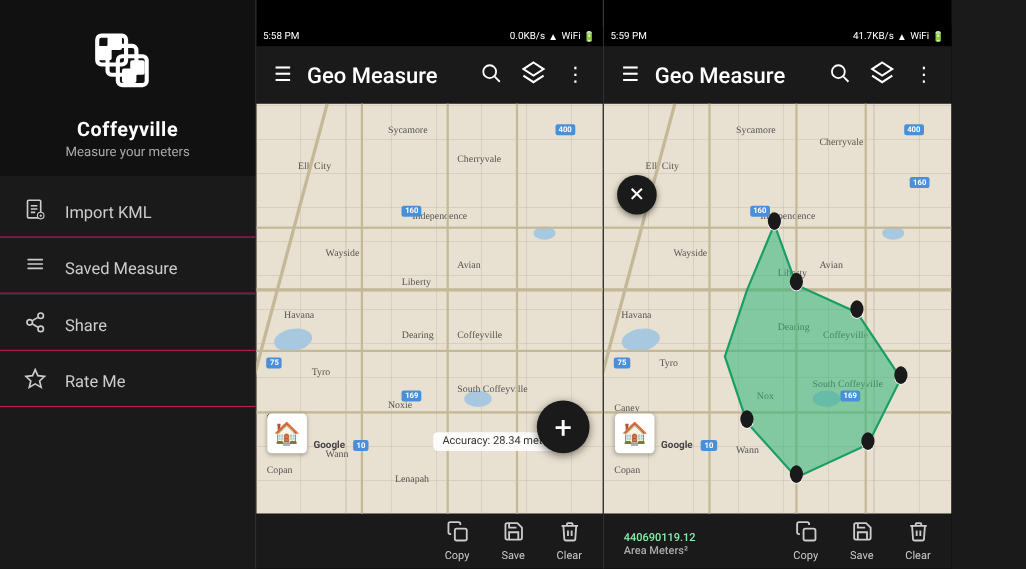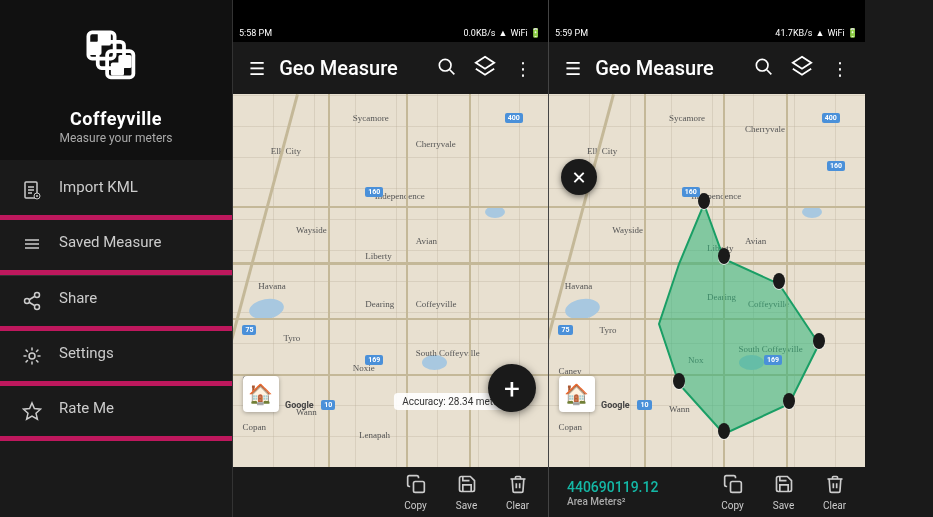--- a/index.html
+++ b/index.html
@@ -58,24 +58,24 @@
       margin-top: 2px;
     }
 
     .sidebar-menu {
       flex: 1;
       padding: 5px 0;
     }
 
     .menu-item {
       display: flex;
-      align-items: flex-start;
+      align-items: flex-end;
       padding: 13px 20px;
       cursor: pointer;
-      border-bottom: 5px solid #be185d;
+      border-bottom: 1px solid #be185d;
     }
 
     .menu-icon {
       width: 24px;
       height: 24px;
       margin-right: 15px;
       color: #cccccc;
       display: flex;
       align-items: center;
       justify-content: center;
@@ -389,29 +389,20 @@
       <span class="menu-icon">
         <svg width="20" height="20" viewBox="0 0 20 20" fill="none">
           <circle cx="15" cy="4" r="2.5" stroke="#ccc" stroke-width="1.5"></circle>
           <circle cx="5" cy="10" r="2.5" stroke="#ccc" stroke-width="1.5"></circle>
           <circle cx="15" cy="16" r="2.5" stroke="#ccc" stroke-width="1.5"></circle>
           <line x1="7.5" y1="8.5" x2="12.5" y2="5.5" stroke="#ccc" stroke-width="1.5"></line>
           <line x1="7.5" y1="11.5" x2="12.5" y2="14.5" stroke="#ccc" stroke-width="1.5"></line>
         </svg>
       </span>
       <span class="menu-label">Share</span>
-    </div>
-    <div class="menu-item">
-      <span class="menu-icon">
-        <svg width="20" height="20" viewBox="0 0 20 20" fill="none">
-          <circle cx="10" cy="10" r="3" stroke="#ccc" stroke-width="1.5"></circle>
-          <path d="M10 2 L10 4 M10 16 L10 18 M2 10 L4 10 M16 10 L18 10 M4.1 4.1 L5.5 5.5 M14.5 14.5 L15.9 15.9 M15.9 4.1 L14.5 5.5 M5.5 14.5 L4.1 15.9" stroke="#ccc" stroke-width="1.5" stroke-linecap="round"></path>
-        </svg>
-      </span>
-      <span class="menu-label">Settings</span>
     </div>
     <div class="menu-item">
       <span class="menu-icon">
         <svg width="20" height="20" viewBox="0 0 20 20">
           <polygon points="10,2 12.4,7.5 18.5,8.2 14,12.3 15.4,18.2 10,15 4.6,18.2 6,12.3 1.5,8.2 7.6,7.5" fill="none" stroke="#ccc" stroke-width="1.5"></polygon>
         </svg>
       </span>
       <span class="menu-label">Rate Me</span>
     </div>
   </div>
@@ -634,21 +625,21 @@
 
       <div class="home-button">🏠</div>
       <div class="google-logo" style="bottom:57px;">Google</div>
 
     </div>
   </div>
 
   <div class="bottom-toolbar" style="justify-content:flex-start;">
     <div class="area-display">
       <div>
-        <span style="font-size:14px;color:#14b8a6;font-weight:500;">440690119.12</span>
+        <span style="font-size:10px;color:#86efac;font-weight:500;">440690119.12</span>
         <span class="area-unit">Area Meters²</span>
       </div>
     </div>
     <div class="toolbar-btn">
       <span class="toolbar-btn-icon">
         <svg width="20" height="20" viewBox="0 0 24 24" fill="none" stroke="#ccc" stroke-width="2">
           <rect x="9" y="9" width="13" height="13" rx="2"></rect>
           <path d="M5 15H4a2 2 0 01-2-2V4a2 2 0 012-2h9a2 2 0 012 2v1"></path>
         </svg>
       </span>

